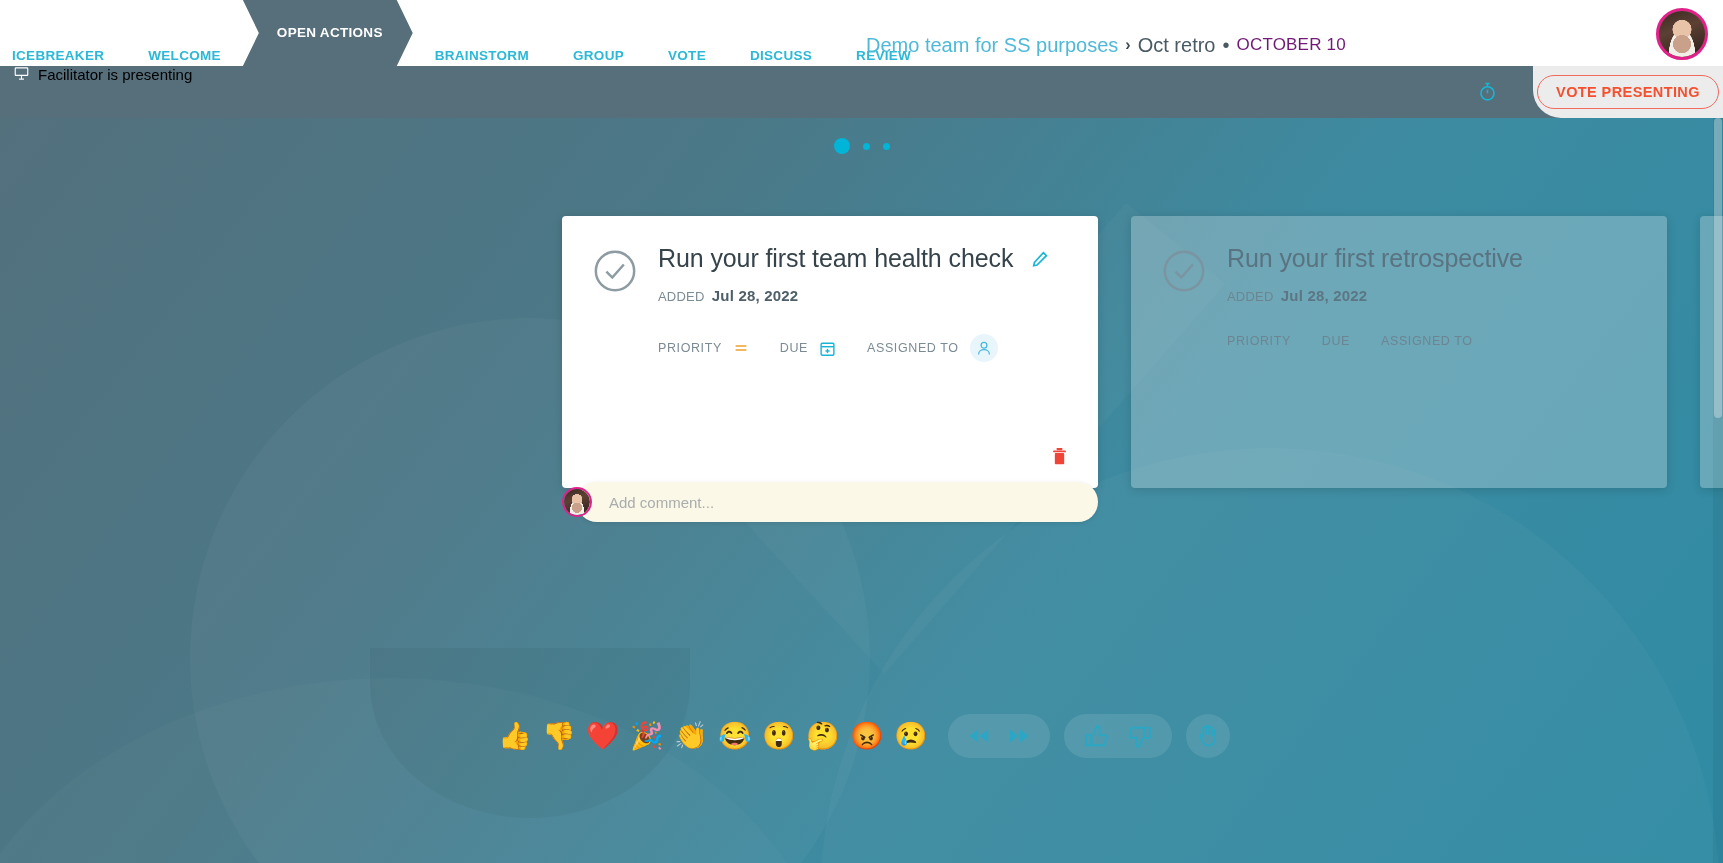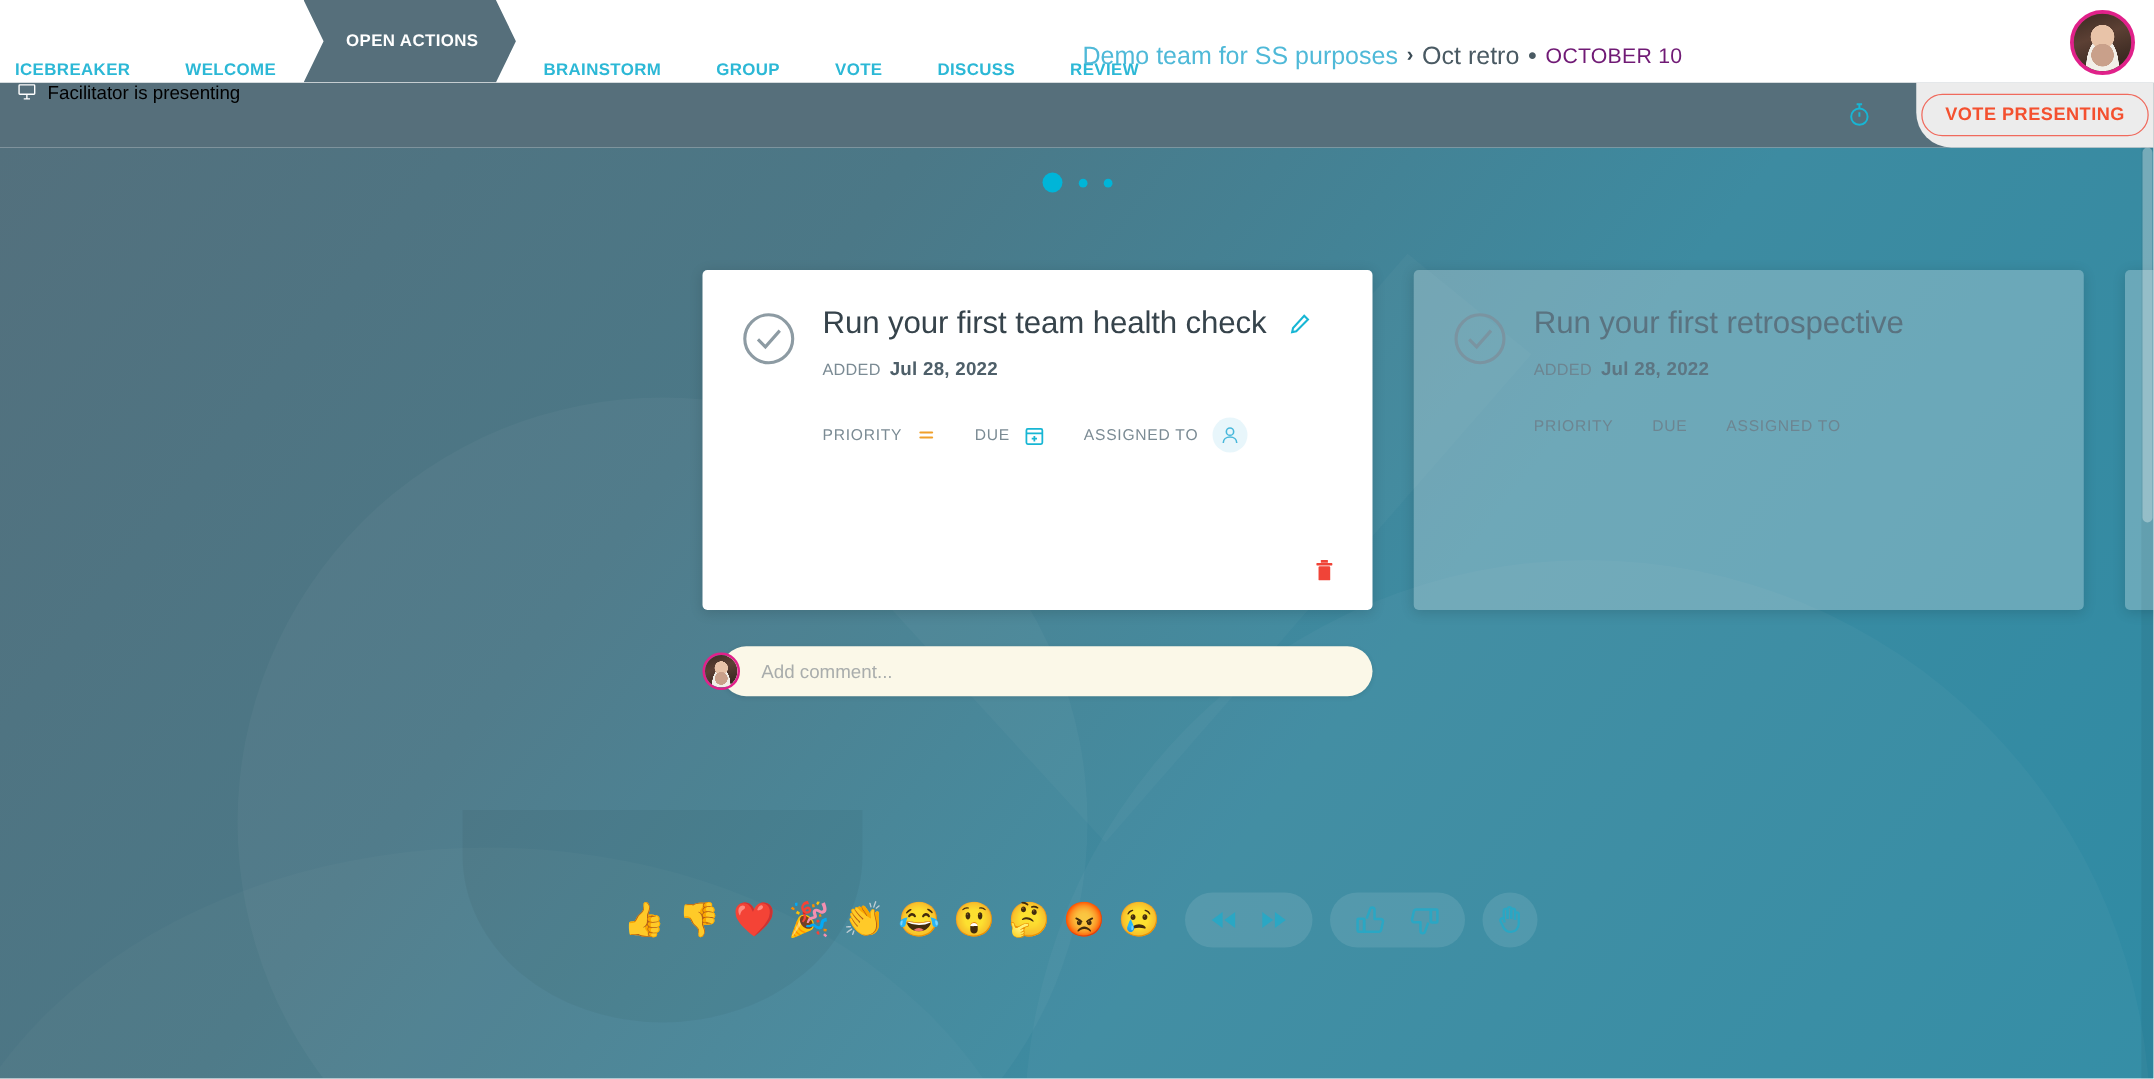--- a/index.html
+++ b/index.html
@@ -310,21 +310,21 @@
     position: absolute;
     right: 30px;
     bottom: 22px;
     cursor: pointer;
     display: flex;
   }
 
   
   .comment-row {
     position: absolute;
-    top: 399px;
+    top: 364px;
     left: 562px;
     width: 536px;
     height: 40px;
     z-index: 6;
     display: flex;
     align-items: center;
   }
   .comment-avatar {
     position: absolute;
     left: 0; top: 50%;

